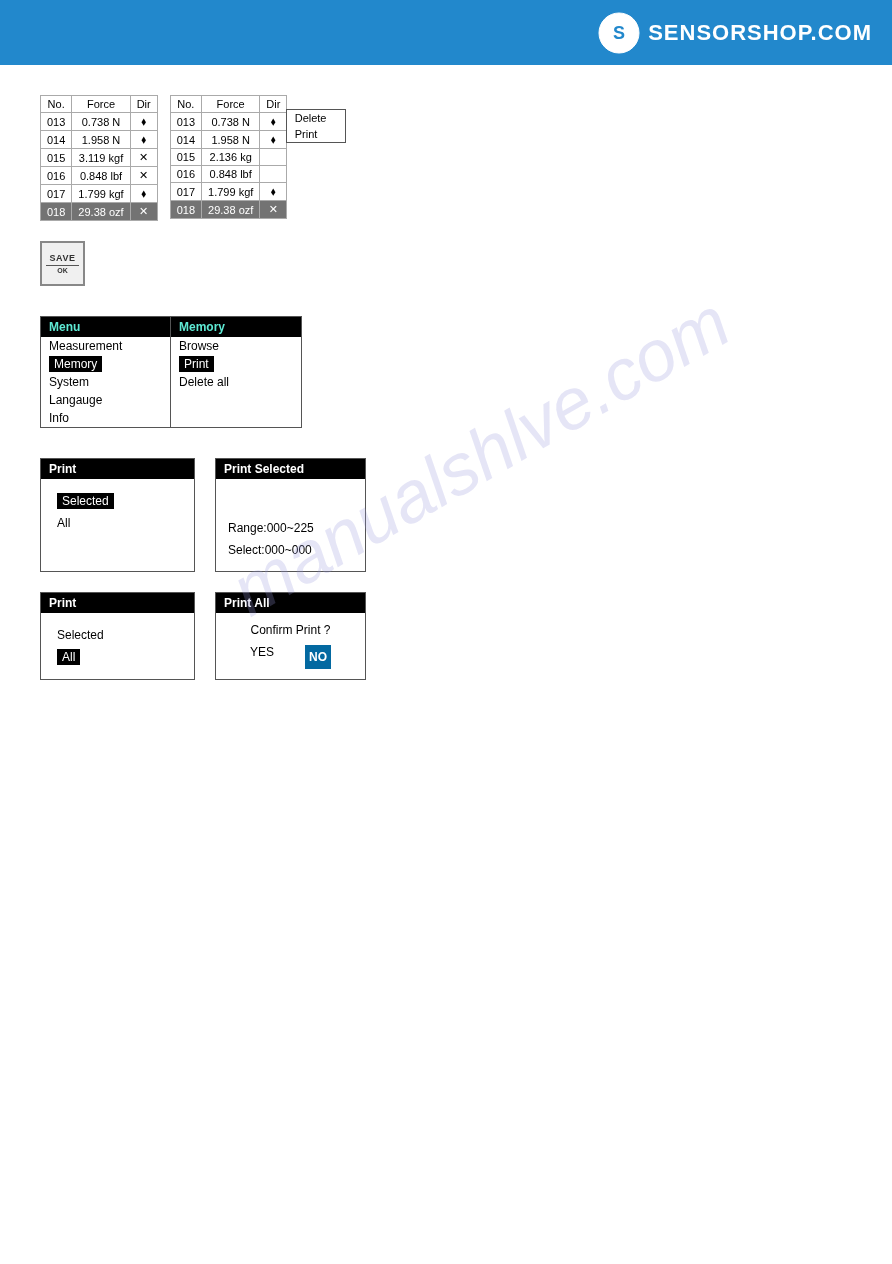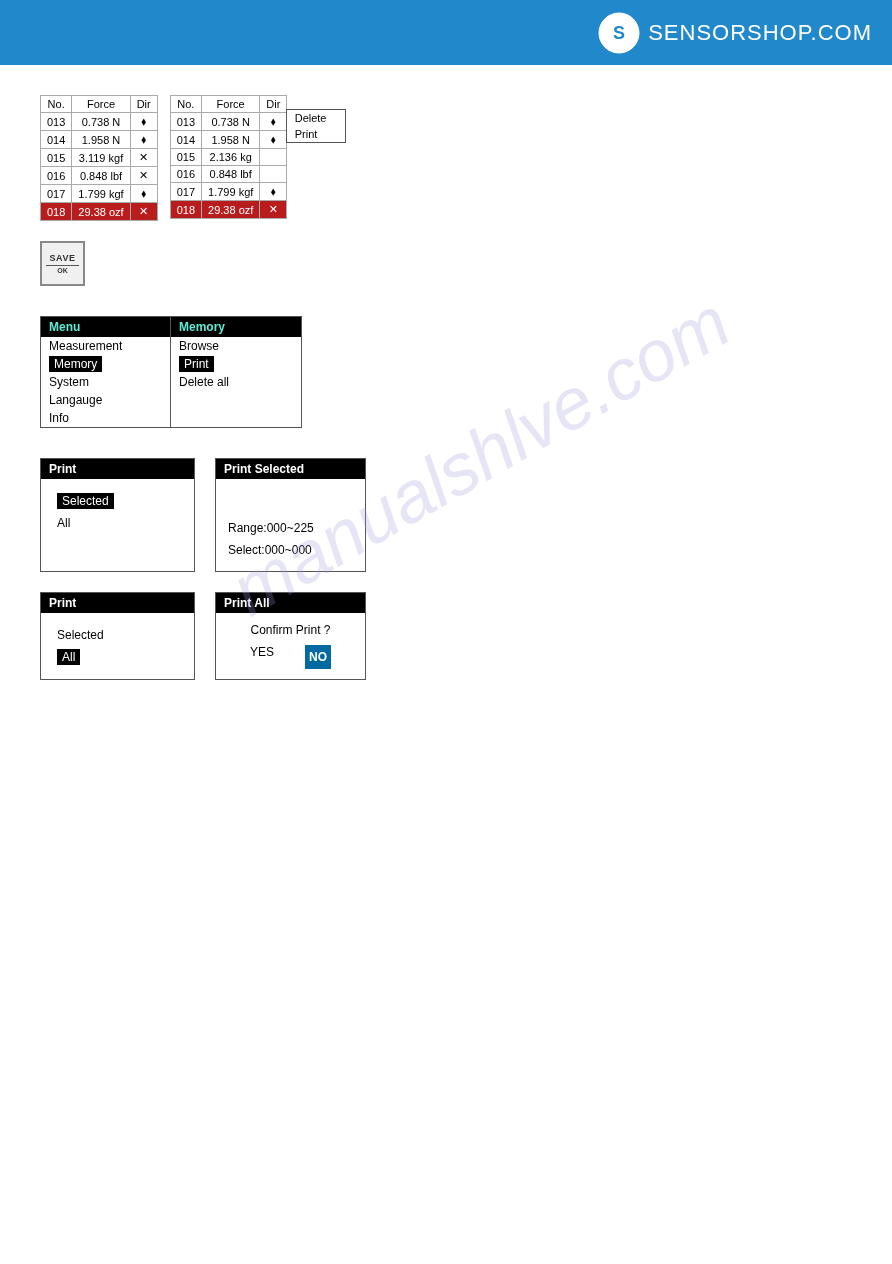--- a/index.html
+++ b/index.html
@@ -28,21 +28,21 @@
       gap: 8px;
     }
 
     .logo-icon {
       width: 42px;
       height: 42px;
     }
 
     .logo-text {
       font-size: 22px;
-      font-weight: normal;
+      font-weight: bold;
       color: white;
       letter-spacing: 1px;
     }
 
     
     .content {
       background: white;
       margin: 0;
       padding: 20px 30px;
       min-height: 1199px;
@@ -83,21 +83,21 @@
       padding: 2px 6px;
       text-align: center;
     }
 
     .data-table th {
       background: white;
       font-weight: normal;
     }
 
     .data-table tr.highlighted td {
-      background: #b91c1c;
+      background: #737373;
       color: white;
     }
 
     .popup-overlay {
       position: relative;
     }
 
     .popup-menu {
       position: absolute;
       top: 14px;

